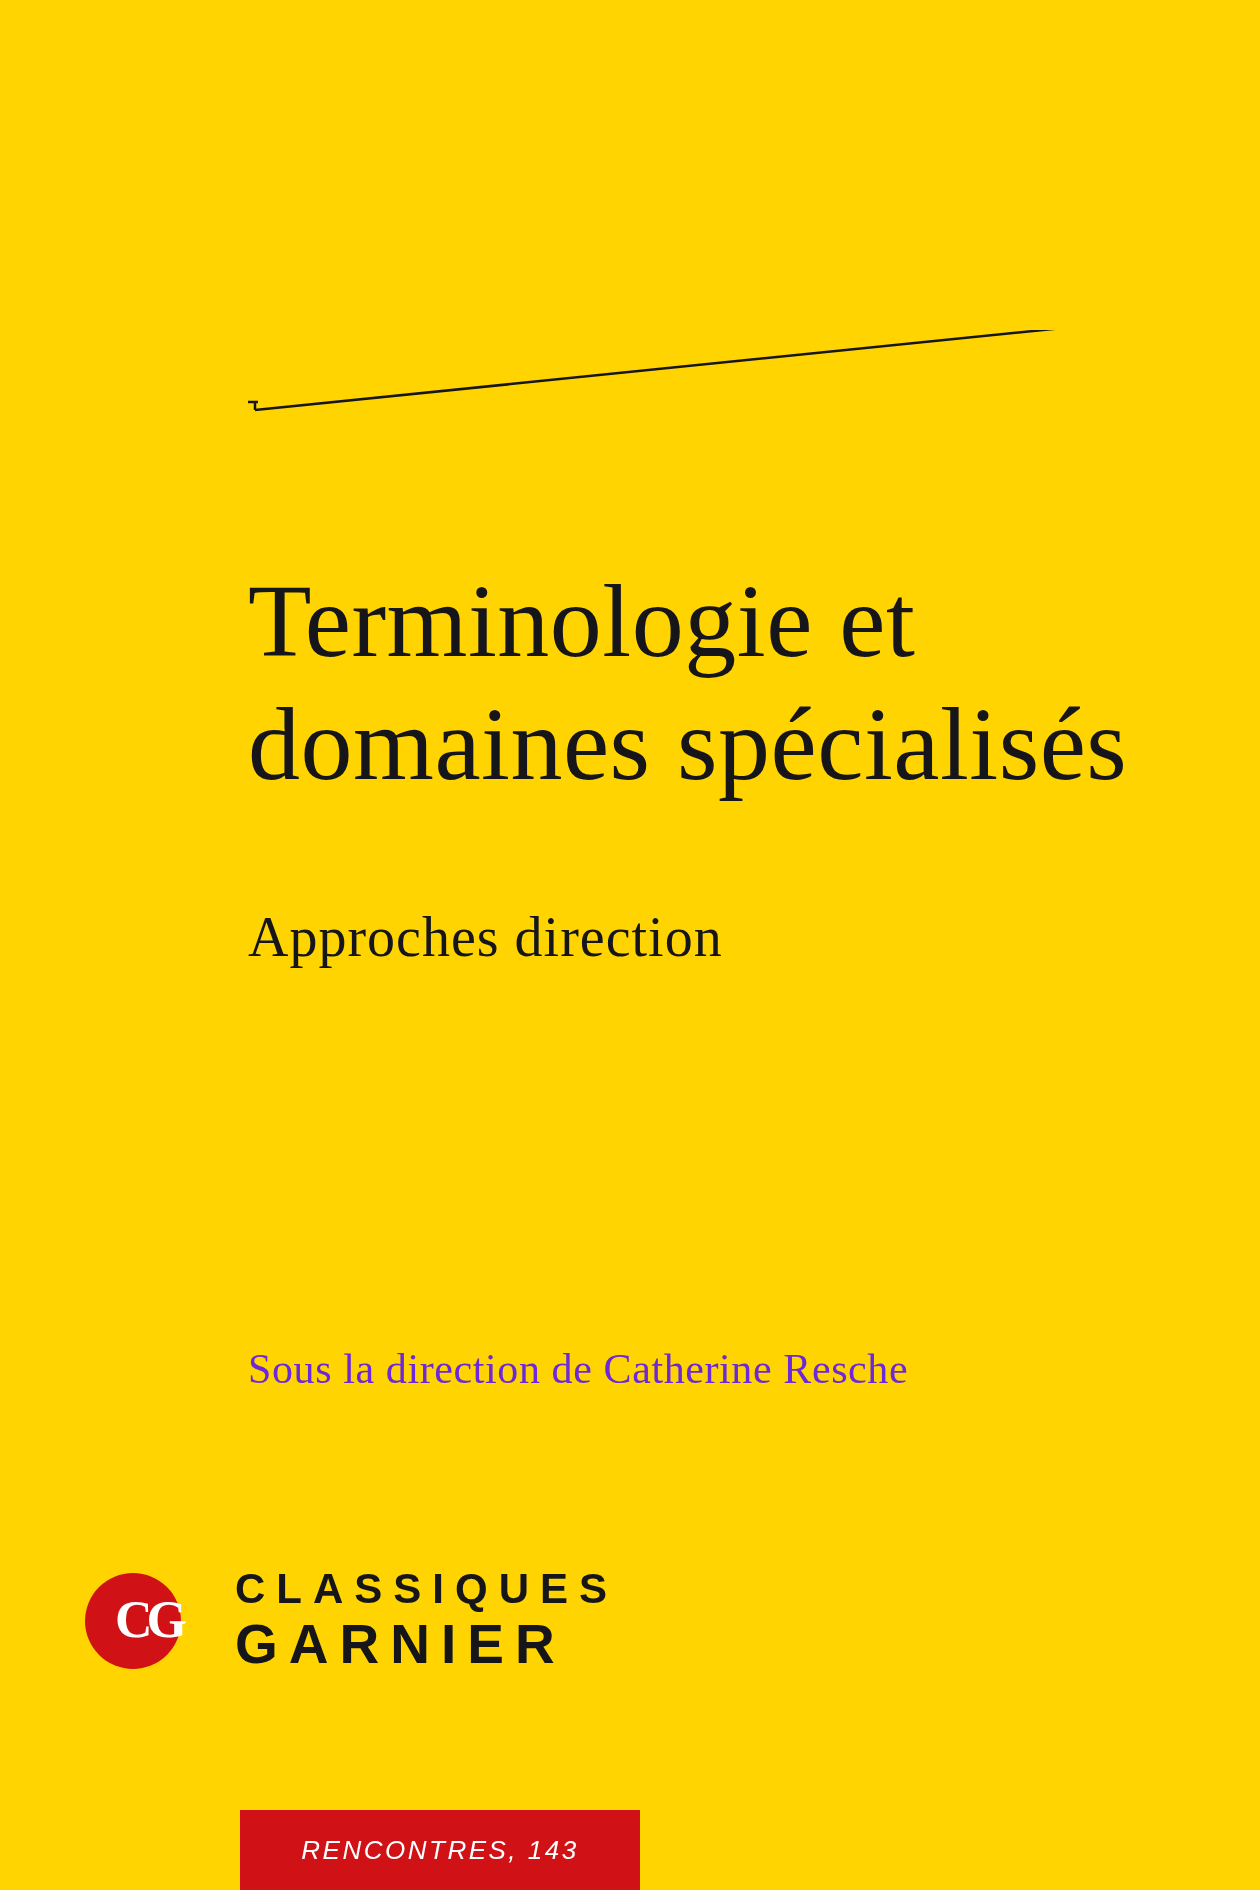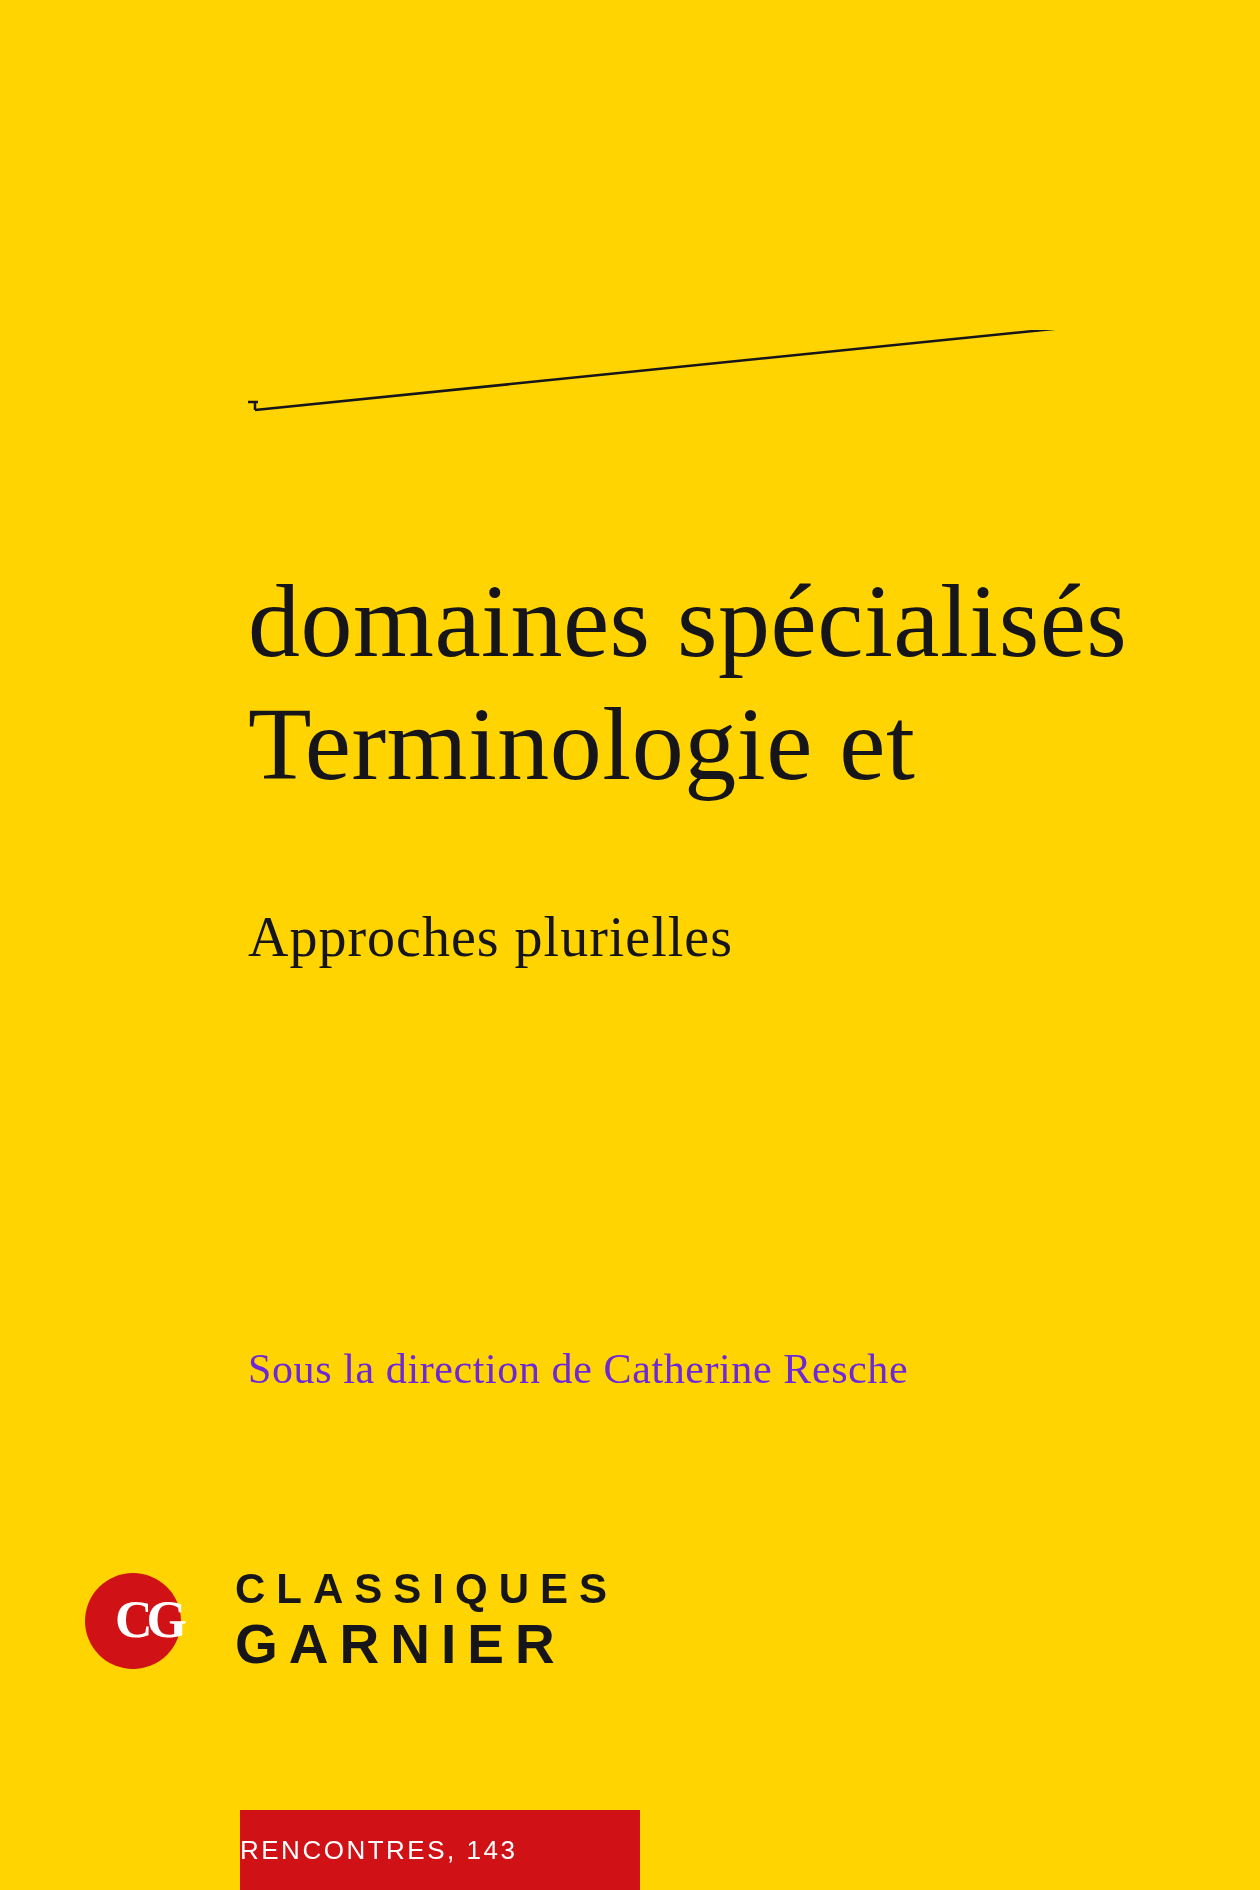--- a/index.html
+++ b/index.html
@@ -122,21 +122,22 @@
   
   .series-band {
     position: absolute;
     left: 240px;
     bottom: 0;
     width: 400px;
     height: 80px;
     background: #D01217;
     display: flex;
     align-items: center;
-    justify-content: flex-start;
+    justify-content: center;
+    font-style: italic;
   }
   .series-band .series-text {
     font-family: "Liberation Sans", sans-serif;
     font-size: 26px;
     letter-spacing: 2.5px;
     color: #ffffff;
     font-weight: 400;
   }
 </style>
 </head>
@@ -147,25 +148,25 @@
   <div class="rule-wrap">
     <svg width="1260" height="140" viewBox="0 0 1260 140">
       <line x1="1260" y1="-22" x2="255" y2="80" stroke="#16161a" stroke-width="2.5"></line>
       <line x1="255" y1="80" x2="255" y2="72" stroke="#16161a" stroke-width="2.5"></line>
       <line x1="255" y1="72" x2="1260" y2="-30" stroke="#16161a" stroke-width="0"></line>
       <line x1="248" y1="72" x2="258" y2="72" stroke="#16161a" stroke-width="2.5"></line>
     </svg>
   </div>
 
   <div class="title-block">
+    <div class="title-line">Terminologie et</div>
     <div class="title-line">domaines spécialisés</div>
-    <div class="title-line">Terminologie et</div>
   </div>
 
-  <div class="subtitle">Approches plurielles</div>
+  <div class="subtitle">Approches direction</div>
 
   <div class="editor">Sous la direction de Catherine Resche</div>
 
   <div class="publisher">
     <div class="logo-mark">
       <span class="cg">CG</span>
     </div>
     <div class="publisher-name">
       <div class="l1">CLASSIQUES</div>
       <div class="l2">GARNIER</div>

